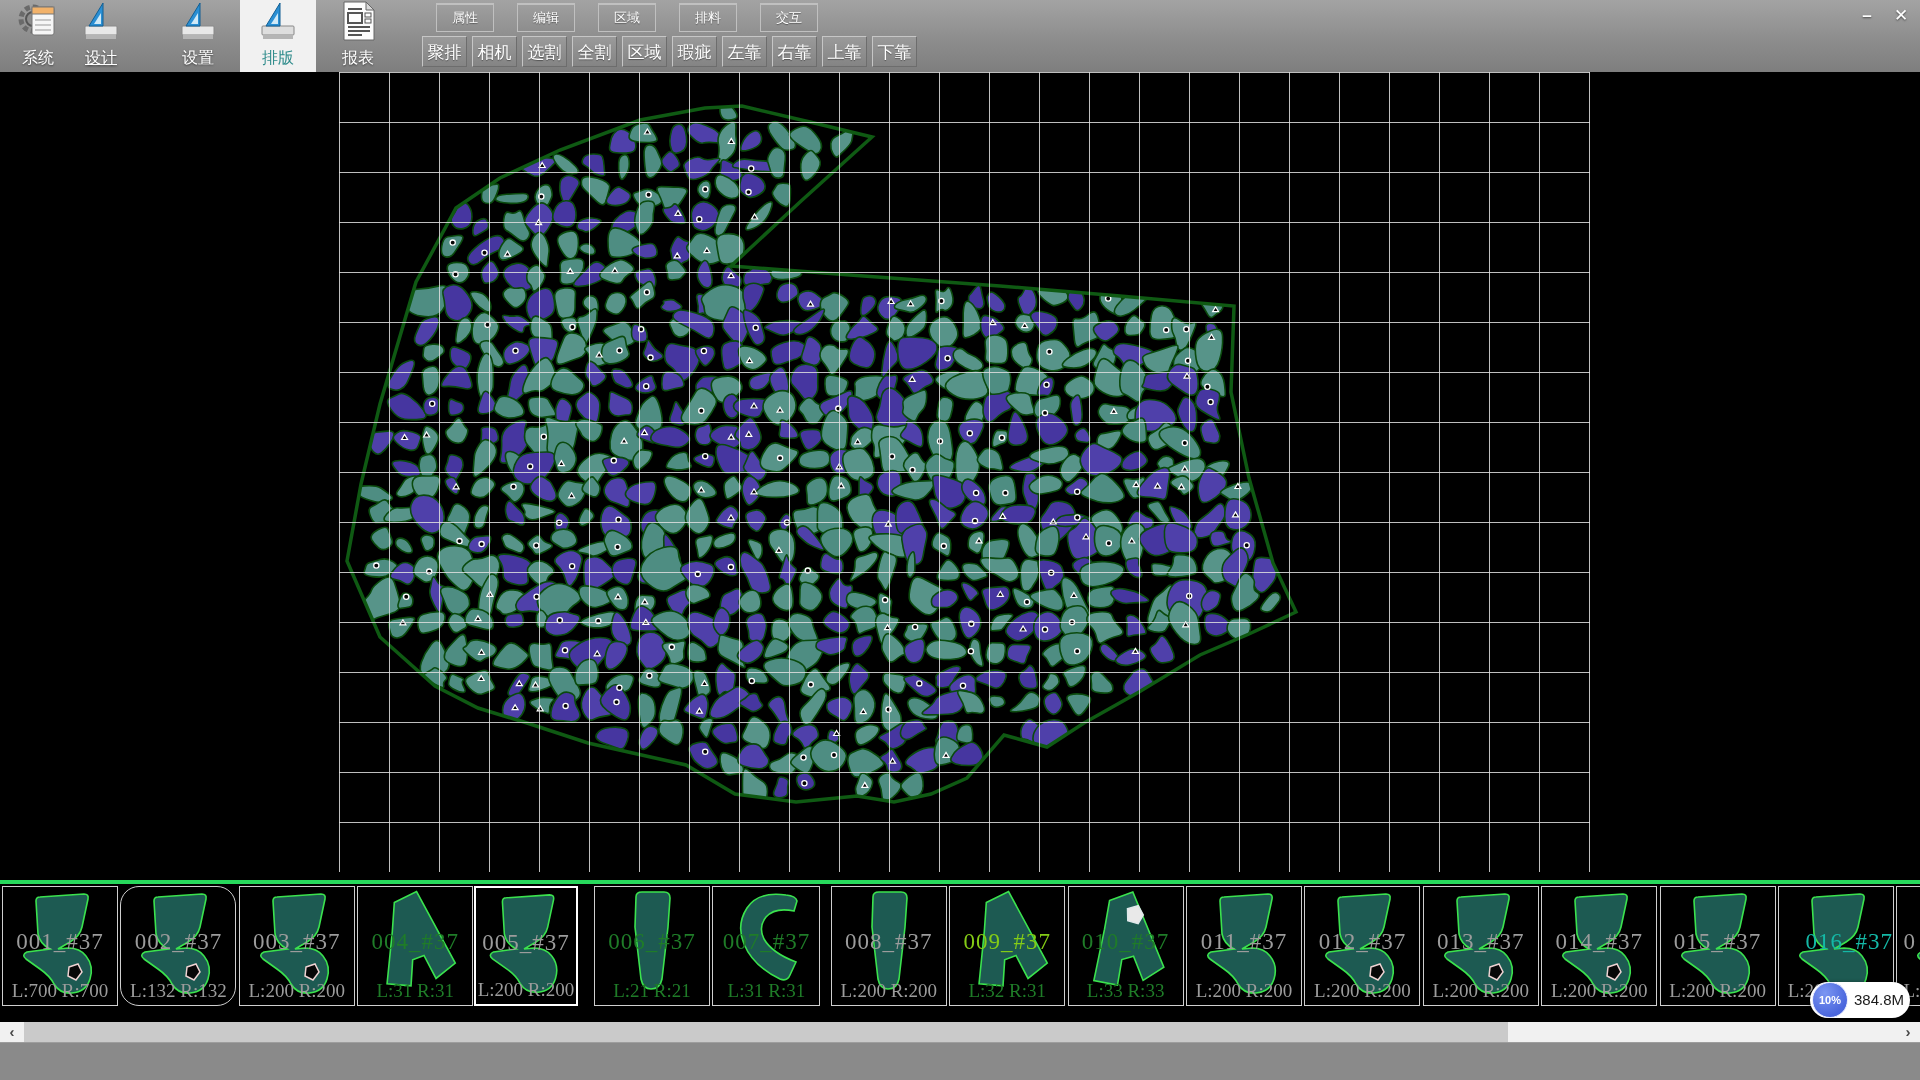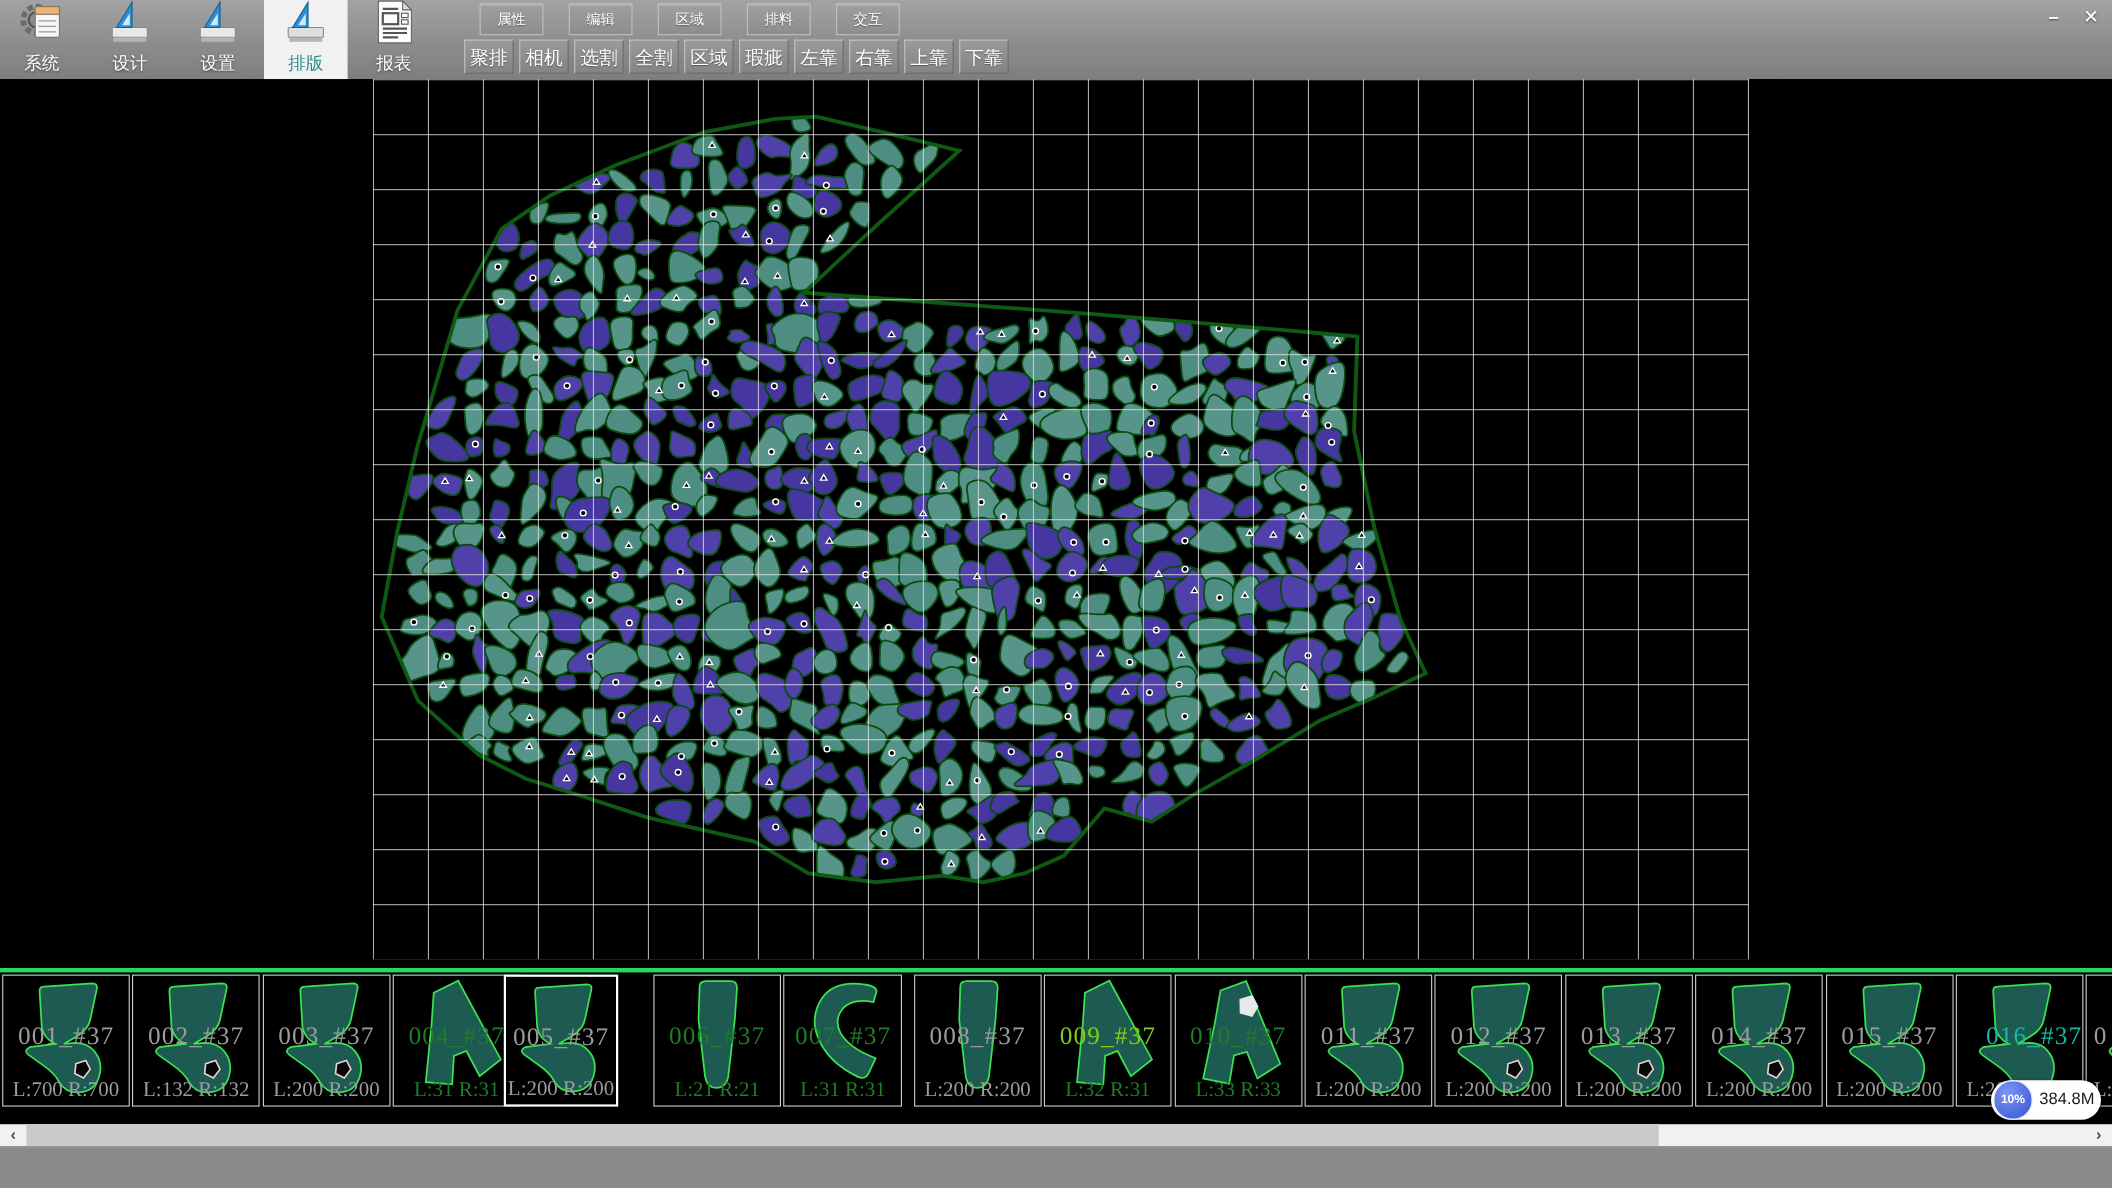--- a/index.html
+++ b/index.html
@@ -66,21 +66,21 @@
               <circle cx="17" cy="20" r="12" fill="none" stroke="#6a6a6a" stroke-width="5" stroke-dasharray="5 3"></circle>
               <circle cx="17" cy="20" r="7" fill="#8d8d8d" stroke="#555" stroke-width="2"></circle>
               <rect x="16" y="8" width="22" height="28" rx="2" fill="#f6f6f6" stroke="#777"></rect>
               <rect x="16" y="8" width="22" height="7" fill="#f2b26a" stroke="#777"></rect>
               <line x1="19" y1="21" x2="35" y2="21" stroke="#999"></line>
               <line x1="19" y1="26" x2="35" y2="26" stroke="#999"></line>
               <line x1="19" y1="31" x2="35" y2="31" stroke="#999"></line>
             </svg></span>
           <span>系统</span>
         </div>
-        <div class="big-btn" style="left: 80px;">
+        <div class="big-btn" style="left: 63px; text-decoration: underline;">
           <span><svg viewBox="0 0 44 44">
               <rect x="6" y="27" width="32" height="9" rx="1" fill="#e8e8e8" stroke="#888"></rect>
               <rect x="7" y="36" width="30" height="4" fill="#b5b5b5"></rect>
               <path d="M24 4 L24 27 L10 27 Z" fill="#2a8fd4" stroke="#135f93"></path>
               <path d="M22 14 L22 25 L15 25 Z" fill="#cfe9f7"></path>
             </svg></span>
           <span>设计</span>
         </div>
         <div class="big-btn" style="left: 160px;">
           <span><svg viewBox="0 0 44 44">
@@ -923,21 +923,21 @@
     <div id="thumbs-sep" style="background: rgb(39, 217, 92);"></div>
   <div class="thumb-cell" style="left: 2px; width: 116px;">
         <svg viewBox="0 0 100 118">
           <style>.pp{fill:#1d5a52;stroke:#3be24e;stroke-width:1.6;}</style>
           <path class="pp" d="M30 10 L74 7 Q79 7 78 12 L72 40 Q70 49 60 55 L48 62 L58 61 Q70 61 76 69 Q84 79 80 92 Q76 105 62 106 Q50 107 44 97 Q40 89 30 82 L16 72 Q11 68 17 65 L40 62 Q30 57 28 47 L26 14 Q26 10 30 10 Z"></path>
           <path d="M59 80 L68 77 L72 85 L66 93 L58 89 Z" fill="#070707" stroke="#eed2d2" stroke-width="1.5"></path>
         </svg>
         <div class="thumb-label" style="color: rgb(156, 156, 156);">001_#37</div>
         <div class="thumb-lr" style="color: rgb(156, 156, 156);">L:700 R:700</div>
       </div>
-      <div class="thumb-cell" style="left: 120.4px; width: 116px;">
+      <div class="thumb-cell" style="left: 120.4px; width: 116px; border-radius: 19px;">
         <svg viewBox="0 0 100 118">
           <style>.pp{fill:#1d5a52;stroke:#3be24e;stroke-width:1.6;}</style>
           <path class="pp" d="M30 10 L74 7 Q79 7 78 12 L72 40 Q70 49 60 55 L48 62 L58 61 Q70 61 76 69 Q84 79 80 92 Q76 105 62 106 Q50 107 44 97 Q40 89 30 82 L16 72 Q11 68 17 65 L40 62 Q30 57 28 47 L26 14 Q26 10 30 10 Z"></path>
           <path d="M59 80 L68 77 L72 85 L66 93 L58 89 Z" fill="#070707" stroke="#eed2d2" stroke-width="1.5"></path>
         </svg>
         <div class="thumb-label" style="color: rgb(156, 156, 156);">002_#37</div>
         <div class="thumb-lr" style="color: rgb(156, 156, 156);">L:132 R:132</div>
       </div>
       <div class="thumb-cell" style="left: 238.8px; width: 116px;">
         <svg viewBox="0 0 100 118">
@@ -951,21 +951,21 @@
       <div class="thumb-cell" style="left: 357.2px; width: 116px;">
         <svg viewBox="0 0 100 118">
           <style>.pp{fill:#6d0f10;stroke:#ea1c17;stroke-width:1.6;}</style>
           <g transform="rotate(-12 50 55)">
             <path class="pp" d="M38 12 L62 6 L85 84 L63 95 L56 70 L44 72 L37 97 L14 90 L30 40 Z"></path>
           </g>
         </svg>
         <div class="thumb-label" style="color: rgb(31, 124, 40);">004_#37</div>
         <div class="thumb-lr" style="color: rgb(31, 124, 40);">L:31 R:31</div>
       </div>
-      <div class="thumb-cell selected" style="left: 458px; width: 104px;">
+      <div class="thumb-cell selected" style="left: 474px; width: 104px;">
         <svg viewBox="0 0 100 118">
           <style>.pp{fill:#1d5a52;stroke:#3be24e;stroke-width:1.6;}</style>
           <path class="pp" d="M30 10 L74 7 Q79 7 78 12 L72 40 Q70 49 60 55 L48 62 L58 61 Q70 61 76 69 Q84 79 80 92 Q76 105 62 106 Q50 107 44 97 Q40 89 30 82 L16 72 Q11 68 17 65 L40 62 Q30 57 28 47 L26 14 Q26 10 30 10 Z"></path>
         </svg>
         <div class="thumb-label" style="color: rgb(156, 156, 156);">005_#37</div>
         <div class="thumb-lr" style="color: rgb(156, 156, 156);">L:200 R:200</div>
       </div>
       <div class="thumb-cell" style="left: 594px; width: 116px;">
         <svg viewBox="0 0 100 118">
           <style>.pp{fill:#6d0f10;stroke:#ea1c17;stroke-width:1.6;}</style>

